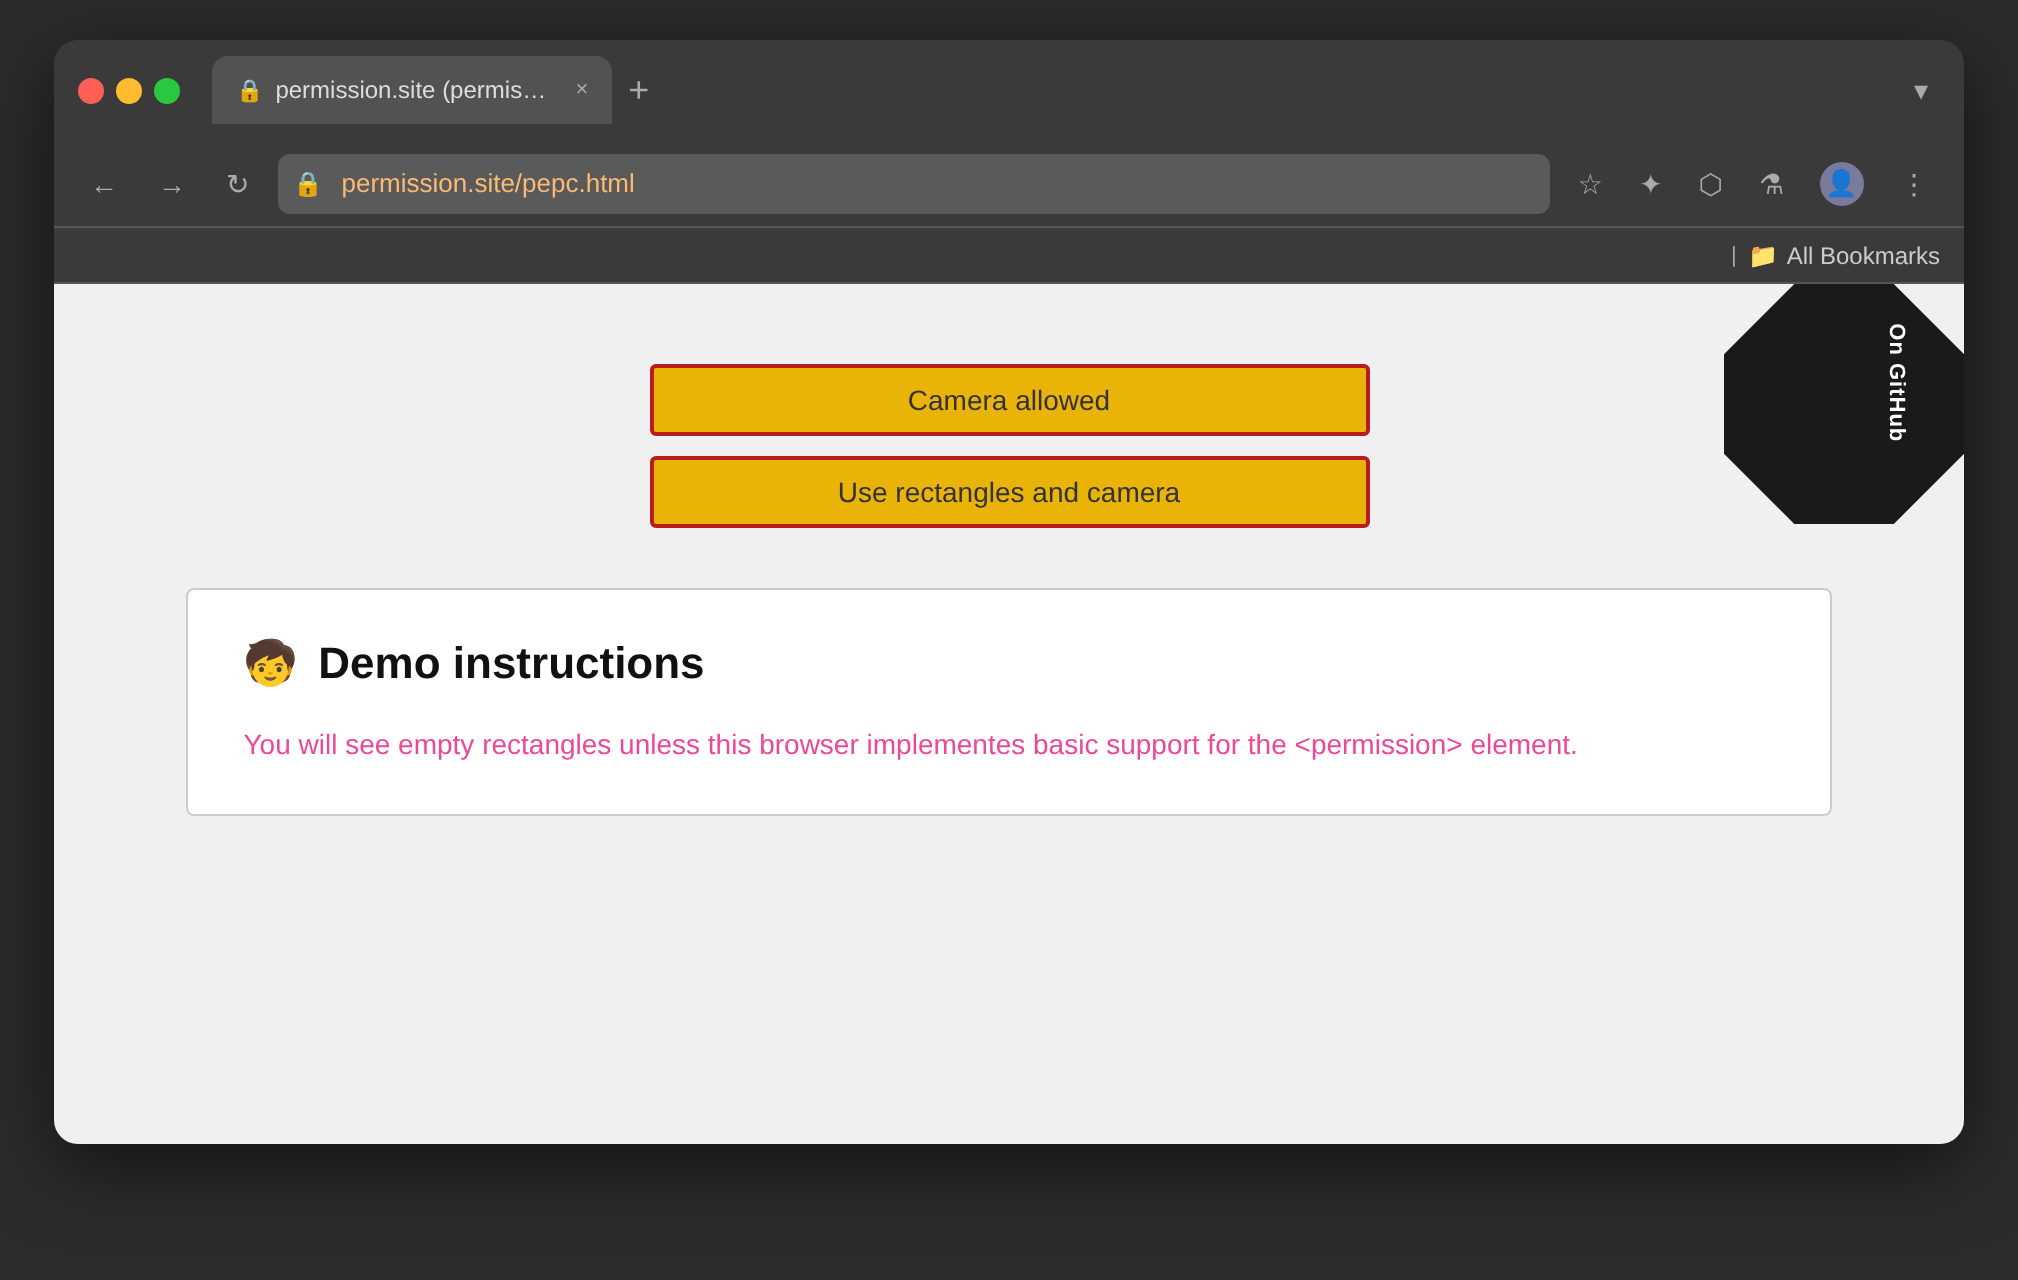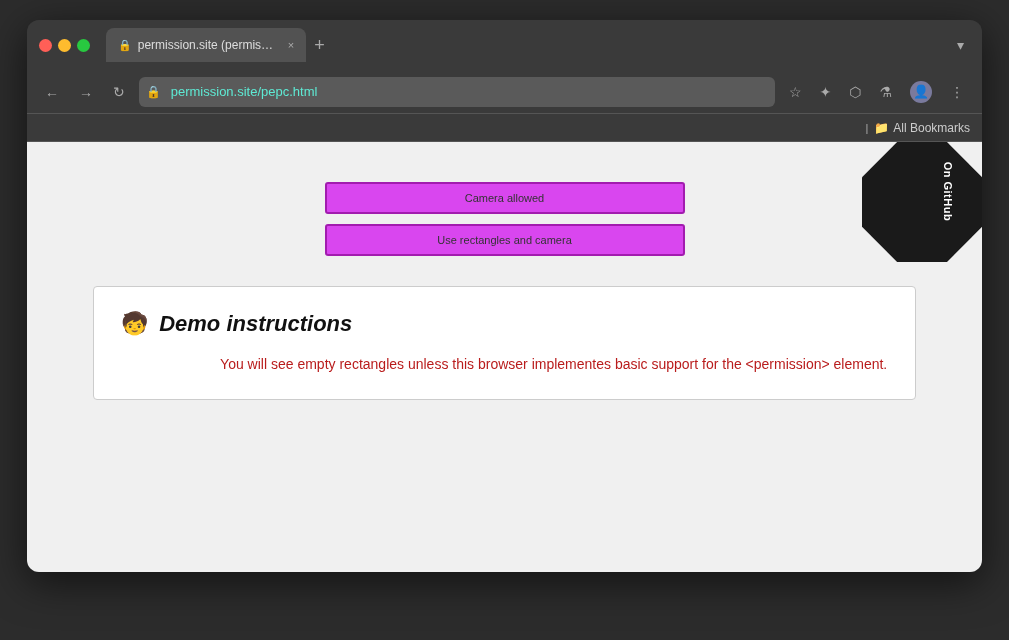--- a/index.html
+++ b/index.html
@@ -111,21 +111,21 @@
       padding: 4px 6px;
     }
 
     .address-bar {
       flex: 1;
       background: #5a5a5a;
       border: none;
       border-radius: 6px;
       height: 30px;
       padding: 0 32px;
-      color: #5eead4;
+      color: #fdba74;
       font-size: 13px;
       outline: none;
     }
 
     .address-bar-wrap {
       flex: 1;
       position: relative;
       display: flex;
       align-items: center;
     }
@@ -213,24 +213,24 @@
     .permission-buttons-area {
       display: flex;
       flex-direction: column;
       align-items: center;
       gap: 10px;
       margin-bottom: 30px;
       width: 100%;
     }
 
     .permission-btn {
-      border: 2px solid #a21caf;
-      background: #d946ef;
+      border: 2px solid #b91c1c;
+      background: #eab308;
       color: #333;
-      font-size: 11px;
+      font-size: 14px;
       padding: 8px 40px;
       cursor: pointer;
       border-radius: 3px;
       min-width: 360px;
       text-align: center;
     }
 
     .demo-box {
       background: white;
       border: 1px solid #ccc;
@@ -248,28 +248,26 @@
     }
 
     .demo-emoji {
       font-size: 22px;
     }
 
     .demo-title {
       font-size: 22px;
       font-weight: bold;
       color: #111;
-      font-style: italic;
     }
 
     .demo-text {
       font-size: 14px;
-      color: #b91c1c;
+      color: #ec4899;
       line-height: 1.6;
-      text-align: right;
     }
   </style>
 </head>
 <body>
 
 <div class="browser-window">
 
   <div class="title-bar">
     <div class="traffic-lights">
       <div class="traffic-light tl-red"></div>

